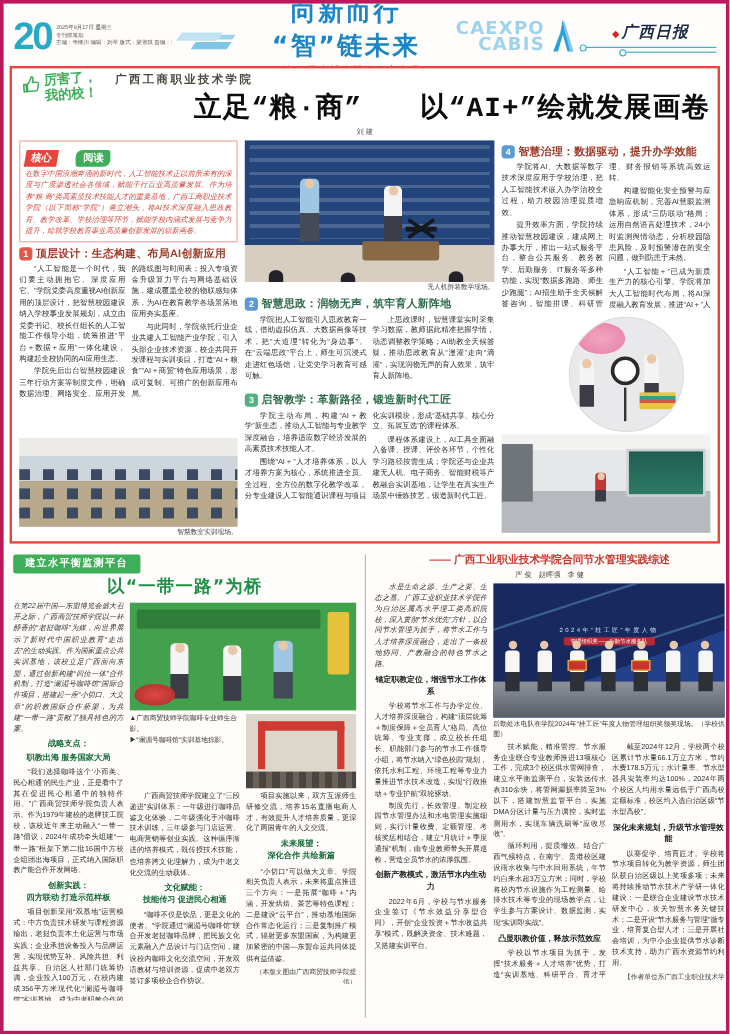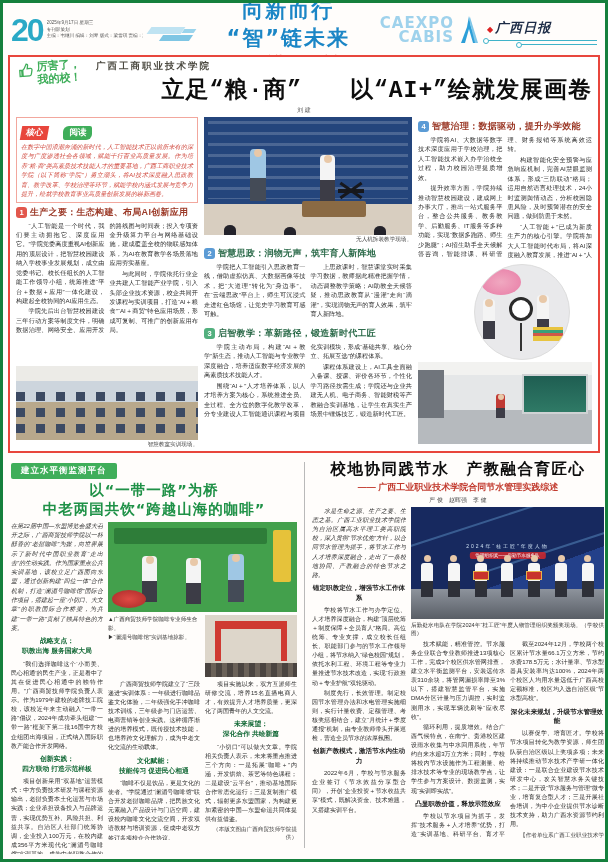--- a/index.html
+++ b/index.html
@@ -1,38 +1,38 @@
 <!DOCTYPE html>
 <html><head>
 <meta charset="utf-8">
 <style>
   * { margin:0; padding:0; box-sizing:border-box; }
   html,body { background:#fff; }
   .page{
     position:relative; width:608px; height:862px; margin:0 auto;
-    border:3px solid #15803d; background:#fffdfb; overflow:hidden;
+    border:3px solid #be185d; background:#fffdfb; overflow:hidden;
     font-family:"Liberation Sans", sans-serif; color:#222;
   }
   
   .hdr{ height:50px; display:flex; align-items:center; padding:4px 8px 0 8px; position:relative; }
   .pgno{ font-size:32px; font-weight:bold; color:#2aa9c6; line-height:1; letter-spacing:-2px;}
   .pglines{ margin-left:4px; width:96px; }
   .pglines div{ font-size:4.6px; color:#555; line-height:1.5; white-space:nowrap; overflow:hidden;}
   .flag{ position:relative; width:58px; height:20px; margin:10px 2px 0 0; }
   .flag i{ position:absolute; display:block; transform:skewX(-35deg); }
   .flag i:nth-child(1){ left:6px; top:2px; width:34px; height:7px; background:#bfe3f2;}
   .flag i:nth-child(2){ left:18px; top:10px; width:30px; height:6px; background:#7fc6e4;}
   .flag i:nth-child(3){ left:40px; top:4px; width:12px; height:4px; background:#9bd4ec;}
   .banner{ flex:1; text-align:center; margin-top:2px;}
   .banner .bt{ font-size:21px; font-weight:900; color:#1b86c6; letter-spacing:2px; font-family:"DejaVu Sans",sans-serif;}
   .banner .bs{ font-size:8.5px; font-weight:bold; color:#e23a2e; margin-top:2px; letter-spacing:1px;}
   .caexpo{ display:flex; align-items:center; margin:0 6px;}
   .caexpo .lg{ text-align:right; font-family:"DejaVu Sans",sans-serif; font-weight:bold; color:#9fd2ec; font-size:15px; line-height:.95; letter-spacing:1px;}
   .tower{ margin-left:3px; }
-  .mast{ width:110px; text-align:left; position:relative; padding-top:2px;}
+  .mast{ width:110px; text-align:center; position:relative; padding-top:2px;}
   .mast .nm{ font-family:"DejaVu Serif",serif; font-style:italic; font-weight:bold; font-size:13px; color:#1c2b46; letter-spacing:1px;}
   .mast .dm{ color:#d22; font-size:8px; margin-right:2px;}
   .mast .ln{ height:1px; background:#3fb3c9; margin-top:3px; position:relative;}
   .mast .ln.s{ width:70%; margin-left:auto;}
   .mast .ln:before{ content:""; position:absolute; left:-4px; top:-2px; width:4px; height:4px; border:1px solid #3fb3c9; border-radius:50%; background:#fff;}
   
   .mainbox{ margin:2px 5px 3px 5px; border:2px solid #e8463c; height:398px; padding:3px 6px; position:relative; background:#fff;}
   .badge{ position:absolute; left:8px; top:3px; width:76px; transform:rotate(-4deg); color:#3fae5a;}
   .badge .bi{ float:left; margin-right:3px;}
   .badge .tx{ font-size:11px; font-weight:900; line-height:1.15; font-family:"DejaVu Serif",serif;}
@@ -185,21 +185,21 @@
       <div class="colL">
         <div class="corebox">
           <div class="corelabels">
             <span class="cl1">核心</span>
             <span class="cl2">阅读</span>
           </div>
           <div class="coretx">在数字中国浪潮奔涌的新时代，人工智能技术正以前所未有的深度与广度渗透社会各领域，赋能千行百业高质量发展。作为培养“粮·商”类高素质技术技能人才的重要基地，广西工商职业技术学院（以下简称“学院”）勇立潮头，将AI技术深度融入思政教育、教学改革、学校治理等环节，赋能学校内涵式发展与竞争力提升，绘就学校教育事业高质量创新发展的崭新画卷。</div>
         </div>
         <div class="sechead s1">
           <span class="snum">1</span>
-          <span class="stitle">生产之要：生态构建、布局AI创新应用</span>
+          <span class="stitle">顶层设计：生态构建、布局AI创新应用</span>
         </div>
         <div class="body2" style="height:142px">
           <p>“人工智能是一个时代，我们要主动拥抱它、深度应用它。”学院党委高度重视AI创新应用的顶层设计，把智慧校园建设纳入学校事业发展规划，成立由党委书记、校长任组长的人工智能工作领导小组，统筹推进“平台＋数据＋应用”一体化建设，构建起全校协同的AI应用生态。</p>
           <p>学院先后出台智慧校园建设三年行动方案等制度文件，明确数据治理、网络安全、应用开发的路线图与时间表；投入专项资金升级算力平台与网络基础设施，建成覆盖全校的物联感知体系，为AI在教育教学各场景落地应用夯实基座。</p>
           <p>与此同时，学院依托行业企业共建人工智能产业学院，引入头部企业技术资源，校企共同开发课程与实训项目，打造“AI＋粮食”“AI＋商贸”特色应用场景，形成可复制、可推广的创新应用布局。</p>
         </div>
         <div class="ph ph-class">
           <div class="deskrow" style="top:26px"></div>
           <div class="deskrow" style="top:42px"></div>
           <div class="deskrow" style="top:58px"></div>
@@ -265,21 +265,20 @@
       </div>
     </div>
   </div>
 
   <div class="bottom">
 
     <div class="bl">
       <span class="blkick">建立水平衡监测平台</span>
       <div class="bltitle">
         <div>以“一带一路”为桥</div>
-        <div>中老两国共饮“跨越山海的咖啡”</div>
       </div>
       <div class="blcols">
         <div class="c92" style="height:332px">
           <div class="lead">在第22届中国—东盟博览会盛大召开之际，广西商贸技师学院以一杯醇香的“老挝咖啡”为媒，向世界展示了新时代中国职业教育“走出去”的生动实践。作为国家重点公共实训基地，该校立足广西面向东盟，通过创新构建“四位一体”合作机制，打造“澜湄号咖啡馆”国际合作项目，搭建起一座“小切口、大文章”的职教国际合作桥梁，为共建“一带一路”贡献了独具特色的方案。</div>
           <div class="blsub">
             <div>战略支点：</div>
             <div>职教出海 服务国家大局</div>
           </div>
           <div class="smallp">
               <p>“我们选择咖啡这个‘小而美、民心相通’的民生产业，正是看中了其在促进民心相通中的独特作用。”广西商贸技师学院负责人表示。作为1979年建校的老牌技工院校，该校近年来主动融入“一带一路”倡议，2024年成功牵头组建“一带一路”框架下第二批16国中方校企组团出海项目，正式纳入国际职教产能合作开发网络。</p>
@@ -340,21 +339,20 @@
               <div class="credit">（本版文图由广西商贸技师学院提供）</div>
             </div>
           </div>
         </div>
       </div>
     </div>
 
     <div class="divider"></div>
 
     <div class="br">
-      <div class="brtitle">校地协同践节水　产教融合育匠心</div>
       <div class="brsub">—— 广西工业职业技术学院合同节水管理实践综述</div>
       <div class="brbyl">严 俊　赵晖强　李 健</div>
       <div class="brcols">
         <div class="c94" style="height:336px">
           <div class="lead smallp" style="font-style:italic">
               <p>水是生命之源、生产之要、生态之基。广西工业职业技术学院作为自治区属高水平理工类高职院校，深入贯彻“节水优先”方针，以合同节水管理为抓手，将节水工作与人才培养深度融合，走出了一条校地协同、产教融合的特色节水之路。</p>
             </div>
           <div class="brsubhead">锚定职教定位，增强节水工作体系</div>
           <div class="smallp">
             <p>学校将节水工作与办学定位、人才培养深度融合，构建“顶层统筹＋制度保障＋全员育人”格局。高位统筹、专业支撑，成立校长任组长、职能部门参与的节水工作领导小组，将节水纳入“绿色校园”规划，依托水利工程、环境工程等专业力量推进节水技术改造，实现“行政推动＋专业护航”双轮驱动。</p>

